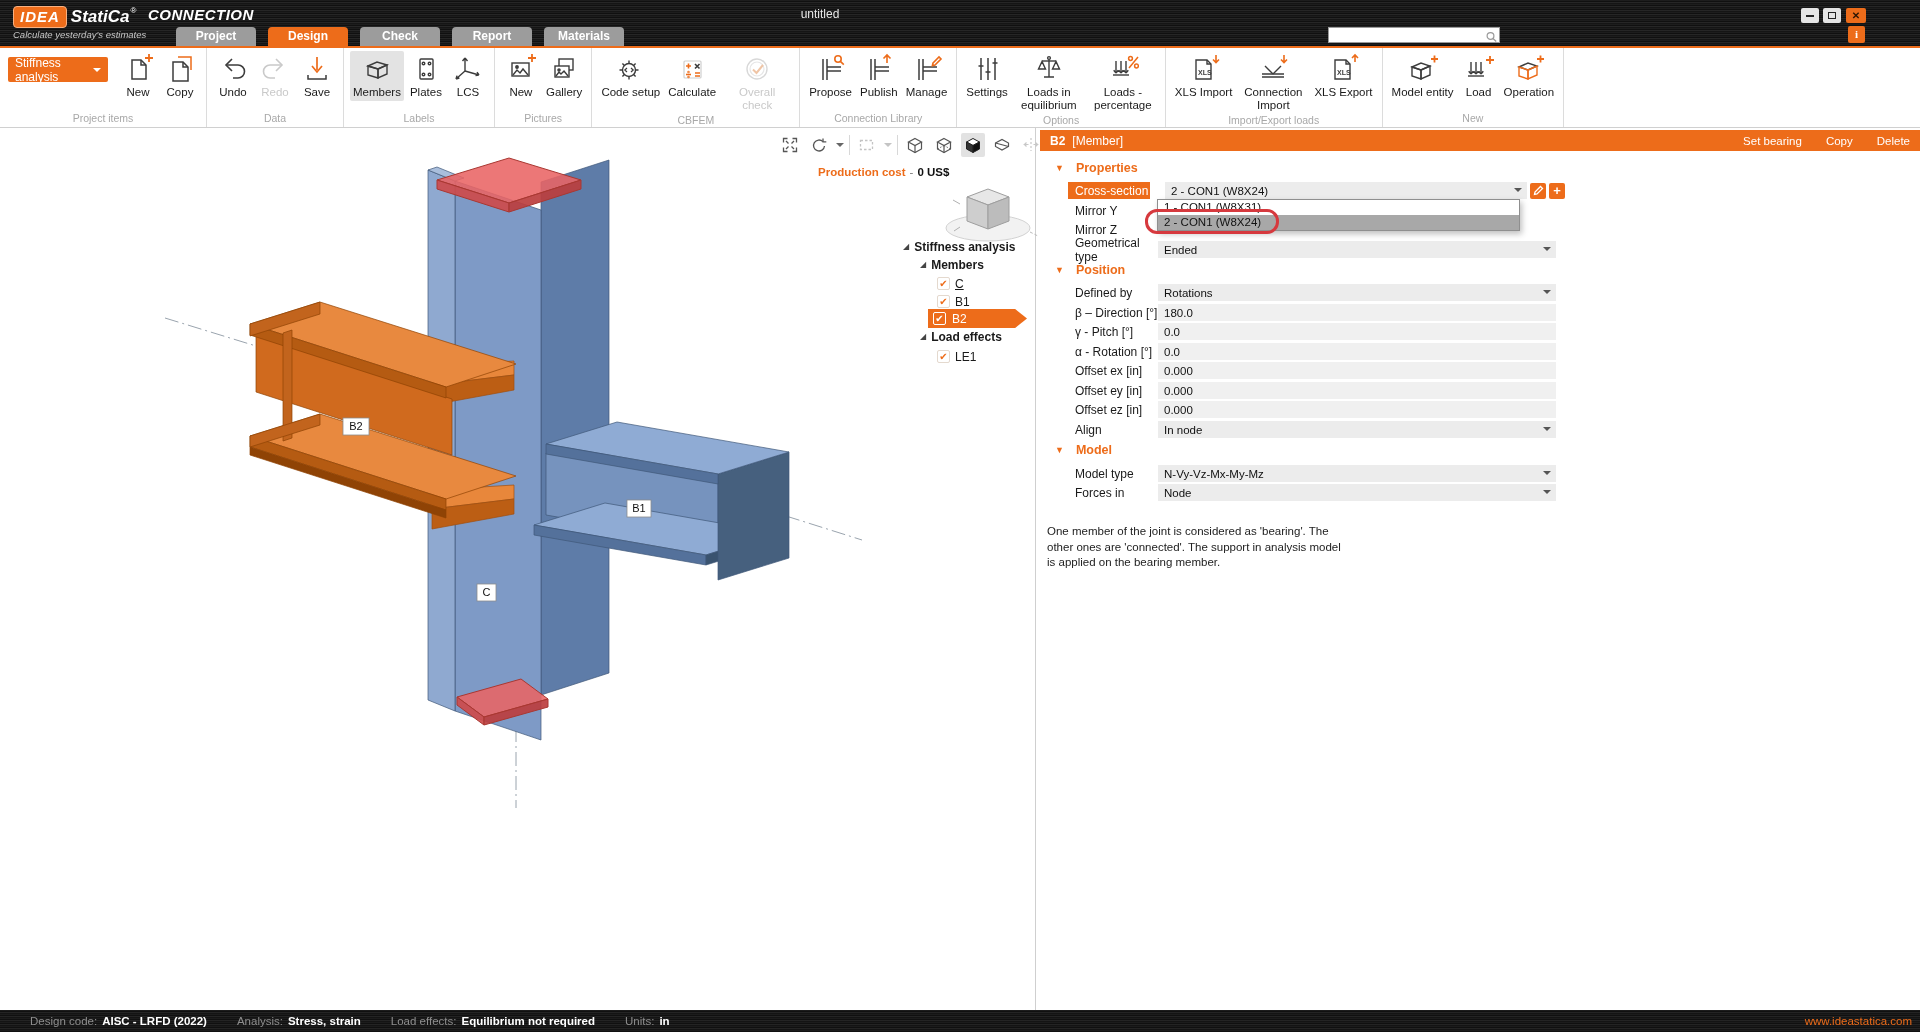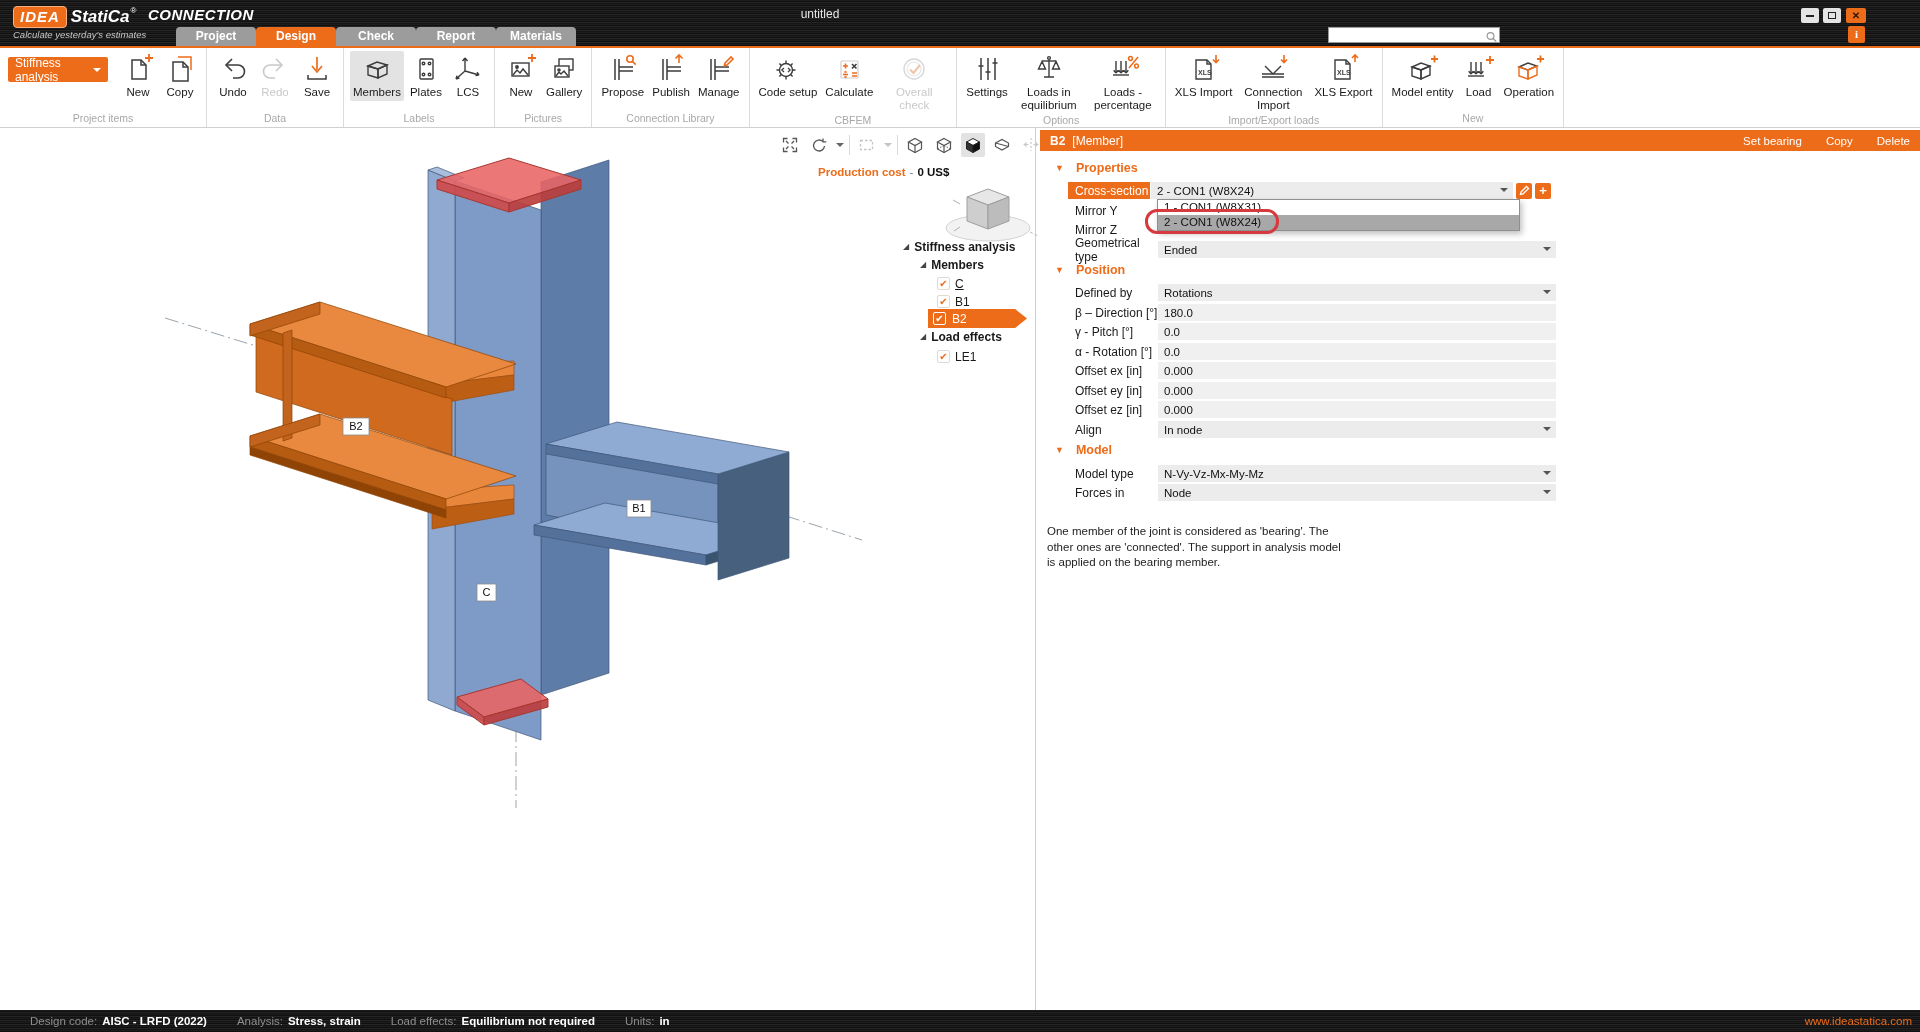--- a/index.html
+++ b/index.html
@@ -17,21 +17,21 @@
   .logo-reg{color:#fff;font-size:8px;margin-left:1px;}
   .tagline{position:absolute;left:13px;top:29px;color:#c8c8c8;font-style:italic;font-size:9.5px;}
   .product{position:absolute;left:148px;top:6px;color:#fff;font-weight:bold;font-style:italic;font-size:15px;letter-spacing:.5px;}
   .doc-title{position:absolute;left:820px;top:7px;transform:translateX(-50%);color:#e8e8e8;font-size:12px;}
   .winbtn{position:absolute;top:8px;width:18px;height:15px;background:#e4e4e4;border-radius:2px;
     display:flex;align-items:center;justify-content:center;cursor:default;}
   .winbtn.close{background:#ED6C1A;color:#2a1504;font-size:10px;font-weight:bold;width:20px;}
   .glyph-min{width:8px;height:2px;background:#222;display:block;}
   .glyph-max{width:8px;height:7px;border:1.5px solid #222;display:block;}
   
-  .tabs{position:absolute;left:176px;bottom:0;display:flex;gap:0;}
+  .tabs{position:absolute;left:176px;bottom:0;display:flex;gap:12px;}
   .tab{width:80px;height:19px;background:#9c9c9c;border-radius:4px 4px 0 0;color:#fff;
     font-size:12px;font-weight:bold;text-align:center;line-height:19px;}
   .tab.active{background:#ED6C1A;}
   .search{position:absolute;left:1328px;top:27px;width:172px;height:16px;background:#fff;border:1px solid #9a9a9a;display:flex;align-items:center;}
   .search input{flex:1;border:none;outline:none;font-size:11px;padding:0 4px;background:transparent;}
   .search .mag{flex:0 0 14px;height:12px;}
   .infobtn{position:absolute;left:1848px;top:26px;width:17px;height:17px;background:#ED6C1A;border-radius:2px;
     color:#fff;font-weight:bold;font-size:11px;text-align:center;line-height:17px;font-family:"Liberation Serif",serif;}
 
   
@@ -83,21 +83,21 @@
   
   .panel{position:absolute;left:1040px;top:0;width:880px;height:882px;background:#fff;}
   .phead{position:absolute;left:0;top:2px;width:880px;height:21px;background:#ED6C1A;color:#fff;
     display:flex;align-items:center;padding:0 10px;font-size:12px;}
   .phead .pid{font-weight:bold;margin-right:7px;}
   .phead .pactions{margin-left:auto;display:flex;gap:24px;font-size:11.5px;}
   .psec{position:absolute;left:15px;display:flex;align-items:center;gap:12px;color:#ED6C1A;font-weight:bold;font-size:12.5px;}
   .psec .smark{font-size:9px;}
   .prow{position:absolute;left:0;width:880px;height:17px;display:flex;padding-left:35px;font-size:12px;align-items:center;}
   .plab{flex:0 0 83px;color:#1a1a1a;display:flex;align-items:center;height:17px;}
-  .plab.hl{background:#ED6C1A;color:#fff;flex-basis:82px;margin-left:-7px;padding-left:7px;margin-right:1px;}
+  .plab.hl{background:#ED6C1A;color:#fff;flex-basis:82px;margin-left:-7px;padding-left:7px;margin-right:15px;}
   .pval{position:relative;height:17px;background:#f0f0f0;display:flex;align-items:center;padding:0 6px;font-size:11.5px;color:#111;}
   .pval.w398{width:398px;}
   .pval.w362{width:362px;}
   .pval.dd{background:#ececec;}
   .ddchev{position:absolute;right:5px;top:6px;border:4px solid transparent;border-top-color:#555;}
   .sqbtn{width:16px;height:16px;margin-left:3px;background:#ED6C1A;border-radius:2px;display:flex;
     align-items:center;justify-content:center;color:#fff;font-size:13px;font-weight:bold;line-height:1;}
   .sqbtn svg{width:11px;height:11px;}
   .popup{position:absolute;left:117px;top:71px;width:363px;background:#fff;border:1px solid #8f8f8f;
     box-shadow:2px 3px 6px rgba(0,0,0,.25);z-index:5;}
@@ -272,54 +272,20 @@
               </svg></span>
           <span class="rlabel">Gallery</span>
         </div>
       </div>
       <div class="rname">Pictures</div>
     </div>
 
     <div class="rgroup">
       <div class="ritems">
         <div class="rbtn">
-          <span class="ricon"><svg viewBox="0 0 32 32" fill="none" stroke="#3c3c3c" stroke-width="1.5">
-                <path d="M8 6v21M12 6v21M12 14h14M12 18h14"></path>
-                <g stroke="#ED6C1A" stroke-width="1.6">
-                  <circle cx="23" cy="6" r="3.2"></circle>
-                  <path d="M25.4 8.4l3.4 3.2"></path>
-                </g>
-              </svg></span>
-          <span class="rlabel">Propose</span>
-        </div>
-        <div class="rbtn">
-          <span class="ricon"><svg viewBox="0 0 32 32" fill="none" stroke="#3c3c3c" stroke-width="1.5">
-                <path d="M8 6v21M12 6v21M12 14h14M12 18h14"></path>
-                <g stroke="#ED6C1A" stroke-width="1.6">
-                  <path d="M24 10V2M20.5 5.5L24 2l3.5 3.5"></path>
-                </g>
-              </svg></span>
-          <span class="rlabel">Publish</span>
-        </div>
-        <div class="rbtn">
-          <span class="ricon"><svg viewBox="0 0 32 32" fill="none" stroke="#3c3c3c" stroke-width="1.5">
-                <path d="M8 6v21M12 6v21M12 14h14M12 18h14"></path>
-                <g stroke="#ED6C1A" stroke-width="1.6">
-                  <path d="M22 10l6-6 2 2-6 6-2.6.6z"></path>
-                </g>
-              </svg></span>
-          <span class="rlabel">Manage</span>
-        </div>
-      </div>
-      <div class="rname">Connection Library</div>
-    </div>
-
-    <div class="rgroup">
-      <div class="ritems">
-        <div class="rbtn">
           <span class="ricon"><svg viewBox="0 0 32 32" fill="none" stroke="#3c3c3c" stroke-width="1.4">
                 <circle cx="14" cy="17" r="6.5"></circle>
                 <path d="M14 10.5V7.5M14 23.5v3M7.5 17h-3M23.5 17h-2.8M9.4 12.4l-2-2M18.6 21.6l2 2M9.4 21.6l-2 2M18.6 12.4l2-2"></path>
                 <path d="M12 15l-2.2 2 2.2 2M16 15l2.2 2-2.2 2" stroke-width="1.2"></path>
               </svg></span>
           <span class="rlabel">Code setup</span>
         </div>
         <div class="rbtn">
           <span class="ricon"><svg viewBox="0 0 32 32" fill="none">
                 <rect x="8" y="8" width="17" height="17" rx="1" stroke="#cfcfcf" stroke-width="1.2"></rect>
@@ -339,20 +305,54 @@
         <div class="rbtn dis">
           <span class="ricon"><svg viewBox="0 0 32 32" fill="none">
                 <circle cx="16" cy="16" r="10" stroke="#d8d8d8" stroke-width="1.4"></circle>
                 <circle cx="16" cy="16" r="7" stroke="#e6e6e6" stroke-width="1.2"></circle>
                 <path d="M12 16.5l3.5 3.5 6.5-8" stroke="#efc5a6" stroke-width="2"></path>
               </svg></span>
           <span class="rlabel">Overall check</span>
         </div>
       </div>
       <div class="rname">CBFEM</div>
+    </div>
+
+    <div class="rgroup">
+      <div class="ritems">
+        <div class="rbtn">
+          <span class="ricon"><svg viewBox="0 0 32 32" fill="none" stroke="#3c3c3c" stroke-width="1.5">
+                <path d="M8 6v21M12 6v21M12 14h14M12 18h14"></path>
+                <g stroke="#ED6C1A" stroke-width="1.6">
+                  <circle cx="23" cy="6" r="3.2"></circle>
+                  <path d="M25.4 8.4l3.4 3.2"></path>
+                </g>
+              </svg></span>
+          <span class="rlabel">Propose</span>
+        </div>
+        <div class="rbtn">
+          <span class="ricon"><svg viewBox="0 0 32 32" fill="none" stroke="#3c3c3c" stroke-width="1.5">
+                <path d="M8 6v21M12 6v21M12 14h14M12 18h14"></path>
+                <g stroke="#ED6C1A" stroke-width="1.6">
+                  <path d="M24 10V2M20.5 5.5L24 2l3.5 3.5"></path>
+                </g>
+              </svg></span>
+          <span class="rlabel">Publish</span>
+        </div>
+        <div class="rbtn">
+          <span class="ricon"><svg viewBox="0 0 32 32" fill="none" stroke="#3c3c3c" stroke-width="1.5">
+                <path d="M8 6v21M12 6v21M12 14h14M12 18h14"></path>
+                <g stroke="#ED6C1A" stroke-width="1.6">
+                  <path d="M22 10l6-6 2 2-6 6-2.6.6z"></path>
+                </g>
+              </svg></span>
+          <span class="rlabel">Manage</span>
+        </div>
+      </div>
+      <div class="rname">Connection Library</div>
     </div>
 
     <div class="rgroup">
       <div class="ritems">
         <div class="rbtn">
           <span class="ricon"><svg viewBox="0 0 32 32" fill="none" stroke="#3c3c3c" stroke-width="1.5">
                 <path d="M10 5v22M17 5v22M24 5v22"></path>
                 <path d="M7.5 13h5M14.5 19h5M21.5 10h5"></path>
               </svg></span>
           <span class="rlabel">Settings</span>

